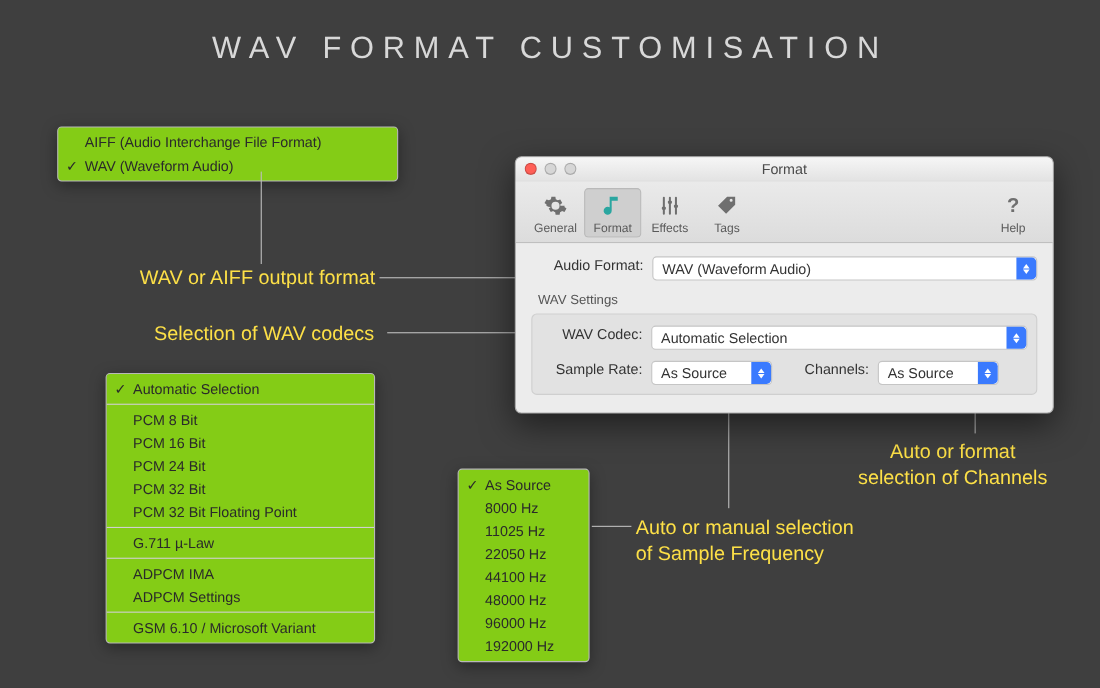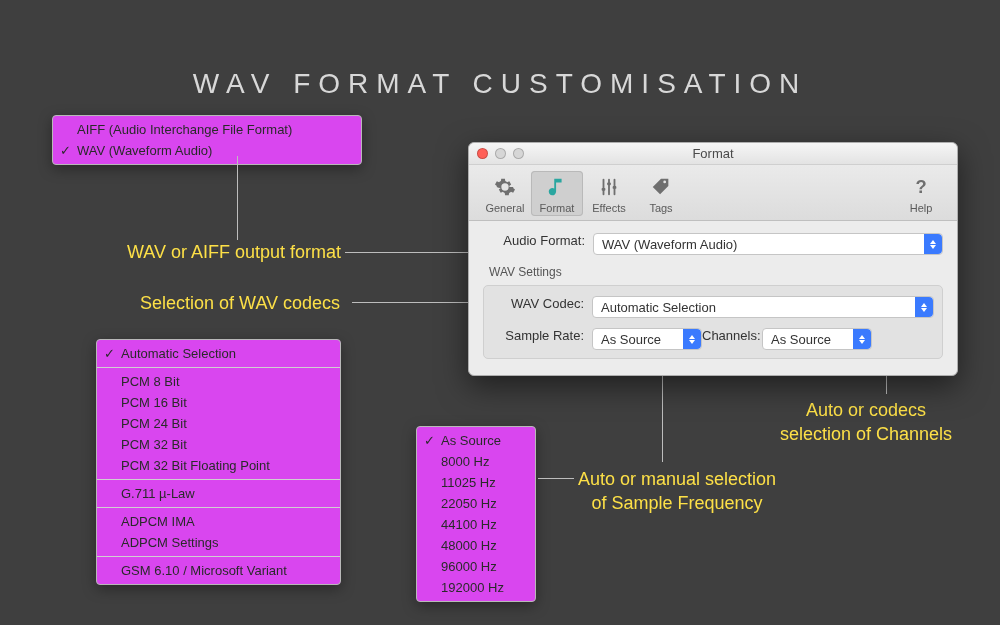--- a/index.html
+++ b/index.html
@@ -7,43 +7,43 @@
     width: 1000px; height: 625px;
     background: #3f3f3f;
     font-family: -apple-system, "Helvetica Neue", Arial, sans-serif;
     position: relative;
     overflow: hidden;
     color: #e8e8e8;
   }
   .page-title {
     position: absolute; top: 28px; left: 0; width: 100%;
     text-align: center; font-size: 28px; letter-spacing: 8px;
-    font-weight: 300; color: #d8d8d8; margin-top: 40px;
+    font-weight: 300; color: #d8d8d8;
   }
 
   
   .popup {
-    position: absolute; background: #d946ef; color: #2a2a2a;
+    position: absolute; background: #84cc16; color: #2a2a2a;
     border: 1px solid #b8b8b8; border-radius: 4px;
     box-shadow: 0 4px 14px rgba(0,0,0,.35);
     font-size: 13px;
   }
   .popup .item { padding: 3px 14px 3px 24px; position: relative; white-space: nowrap; cursor: default; }
   .popup .sep { height: 1px; background: #d0d0d0; margin: 3px 0; }
   .popup .check::before { content: "✓"; position: absolute; left: 7px; }
 
   #format-popup { top: 115px; left: 52px; width: 310px; padding: 3px 0; }
   #codec-popup  { top: 339px; left: 96px; width: 245px; padding: 3px 0; }
   #rate-popup   { top: 426px; left: 416px; width: 120px; padding: 3px 0; }
 
   
   .anno { position: absolute; color: #fde047; font-size: 18px; font-weight: 300; }
   #anno-format   { top: 242px; left: 127px; }
   #anno-codec    { top: 293px; left: 140px; }
-  #anno-rate     { top: 467px; left: 578px; text-align: center; line-height: 1.35; }
+  #anno-rate     { top: 467px; left: 578px; line-height: 1.35; }
   #anno-channels { top: 398px; left: 780px; text-align: center; line-height: 1.35; }
 
   
   .line { position: absolute; background: #bdbdbd; }
 
   
   .win {
     position: absolute; top: 142px; left: 468px; width: 490px;
     background: #ececec; border: 1px solid #aeaeae; border-radius: 6px;
     box-shadow: 0 10px 30px rgba(0,0,0,.5); color: #333;
@@ -127,21 +127,21 @@
   <div class="item">192000 Hz</div>
 </div>
 
 <div id="anno-format" class="anno">WAV or AIFF output format</div>
 <div id="anno-codec" class="anno">Selection of WAV codecs</div>
 <div id="anno-rate" class="anno">
   <span>Auto or manual selection</span><br>
   <span>of Sample Frequency</span>
 </div>
 <div id="anno-channels" class="anno">
-  <span>Auto or codecs</span><br>
+  <span>Auto or format</span><br>
   <span>selection of Channels</span>
 </div>
 
 <div class="line" style="left:237px; top:156px; width:1px; height:84px;"></div>
 <div class="line" style="left:345px; top:252px; width:138px; height:1px;"></div>
 <div class="line" style="left:352px; top:302px; width:131px; height:1px;"></div>
 <div class="line" style="left:662px; top:346px; width:1px; height:116px;"></div>
 <div class="line" style="left:538px; top:478px; width:36px; height:1px;"></div>
 <div class="line" style="left:886px; top:346px; width:1px; height:48px;"></div>
 
@@ -235,21 +235,21 @@
       </div>
       <div class="row" style="margin-bottom:2px">
         <div class="lab" style="width:100px">Sample Rate:</div>
         <div class="select" style="width:110px">
           <div class="val">As Source</div>
           <div class="arr">
               <div class="tri up"></div>
               <div class="tri dn"></div>
             </div>
         </div>
-        <div class="lab" style="width:60px">Channels:</div>
+        <div class="lab" style="width:96px">Channels:</div>
         <div class="select" style="width:110px">
           <div class="val">As Source</div>
           <div class="arr">
               <div class="tri up"></div>
               <div class="tri dn"></div>
             </div>
         </div>
       </div>
     </div>
   </div>

